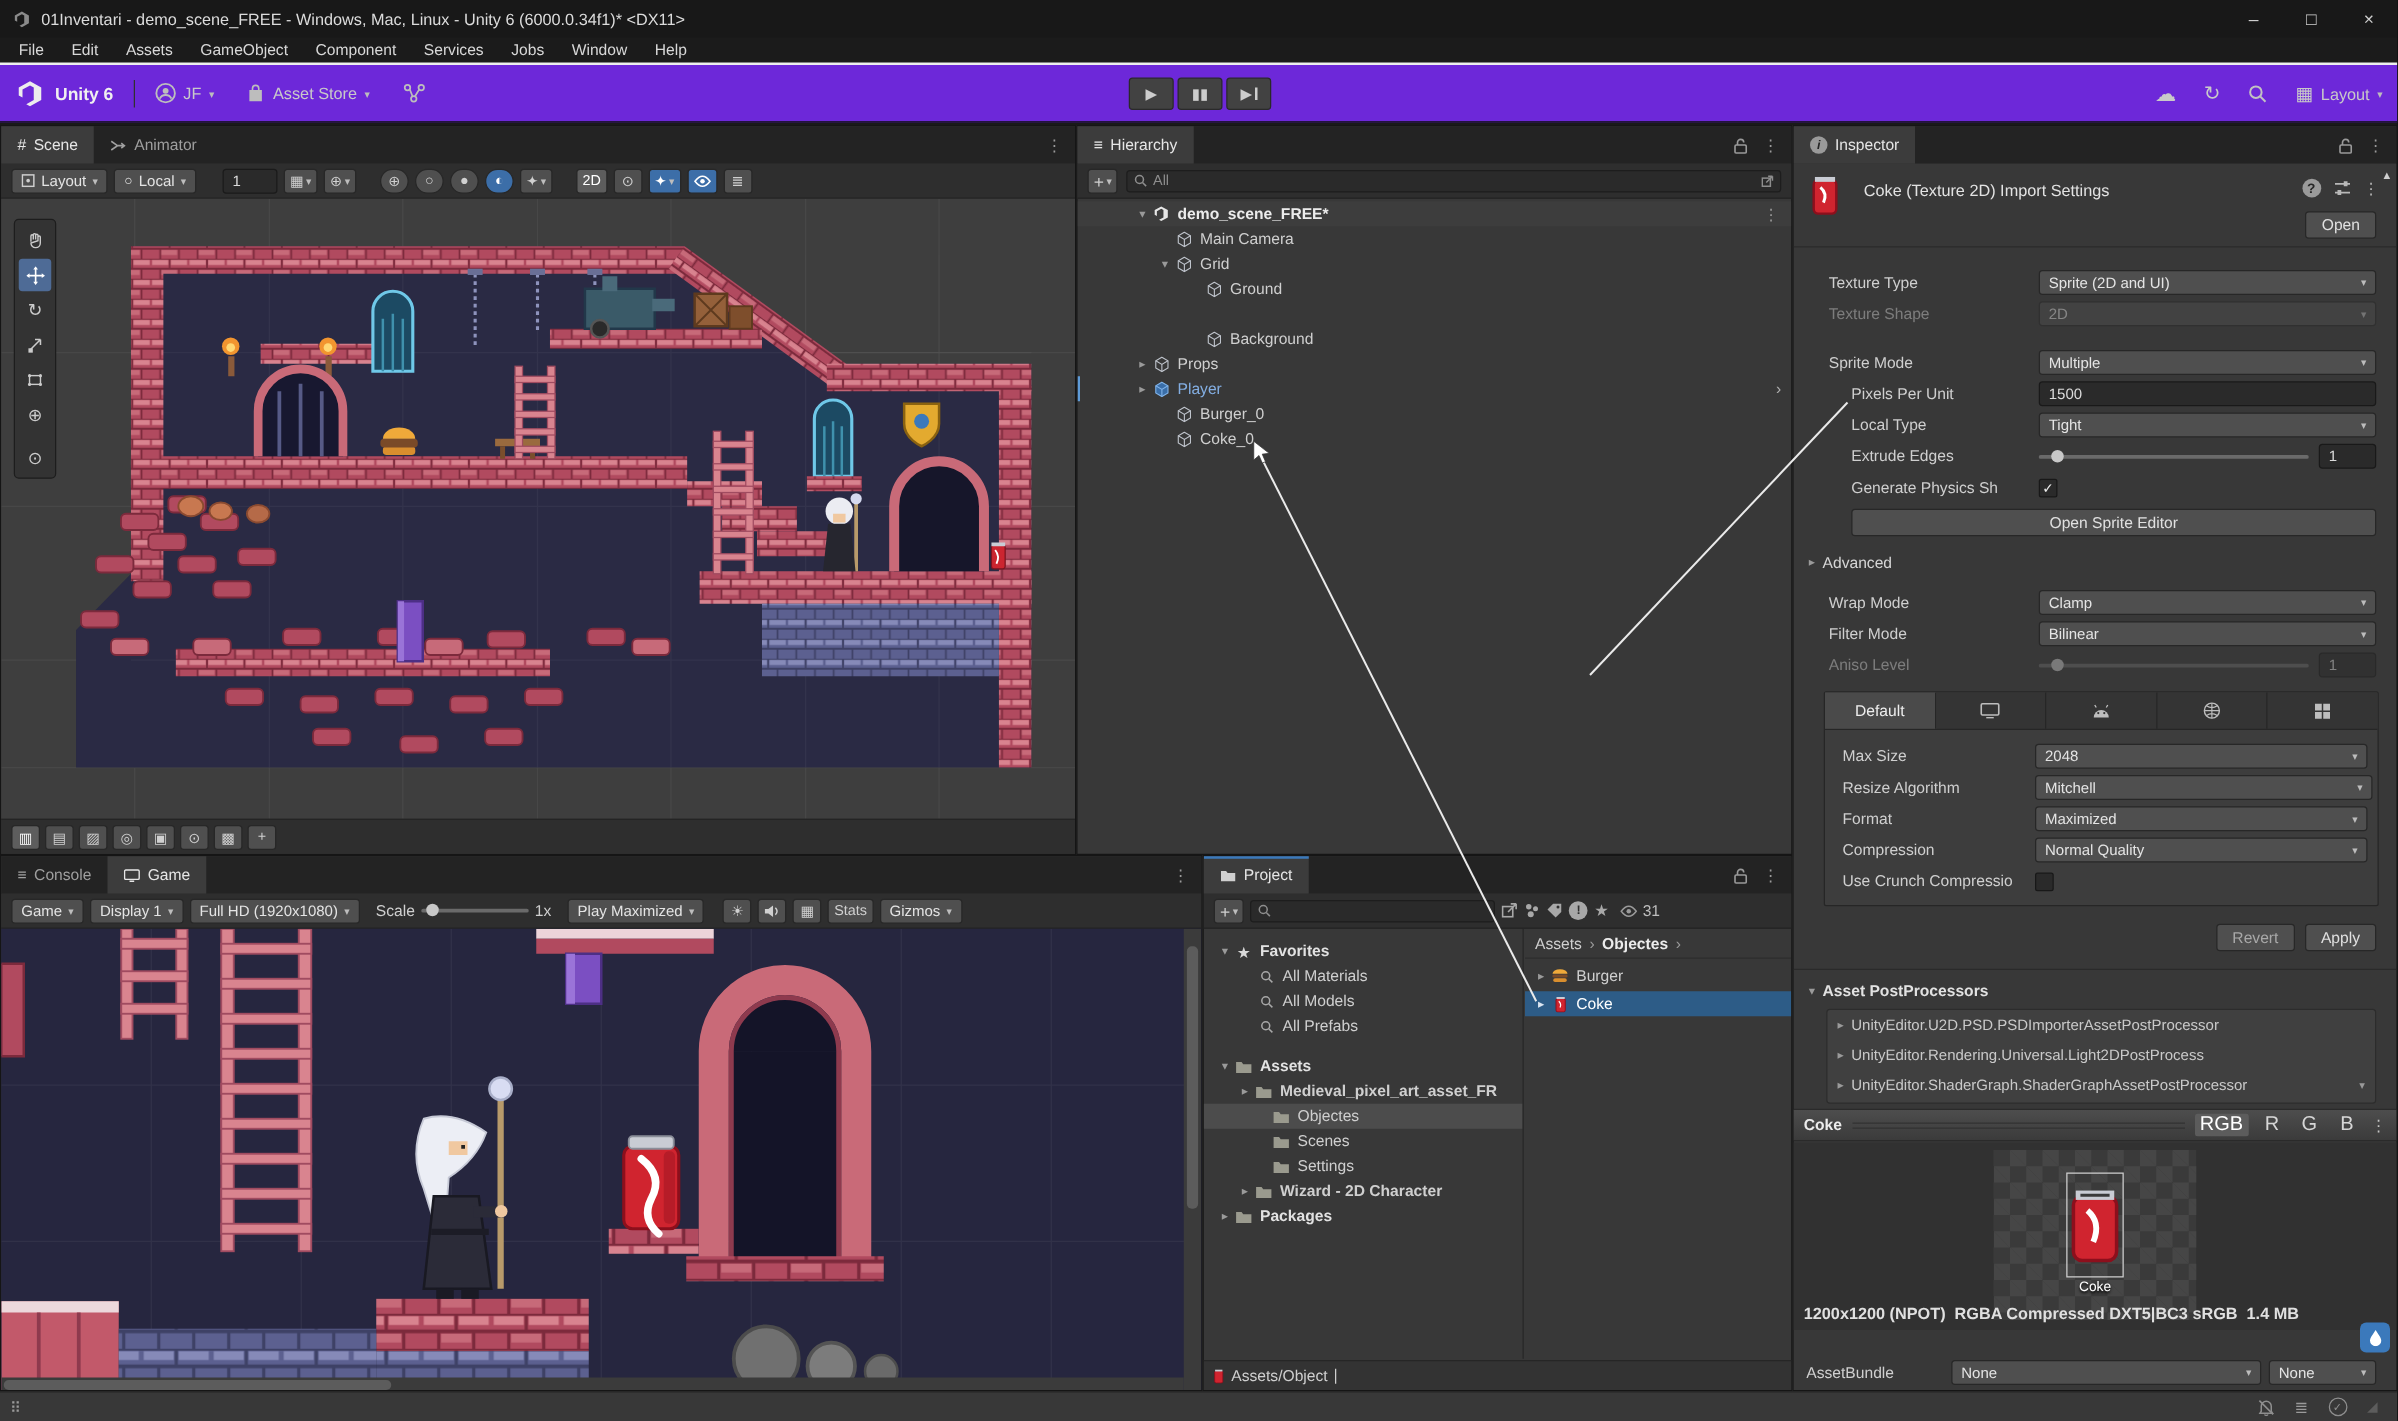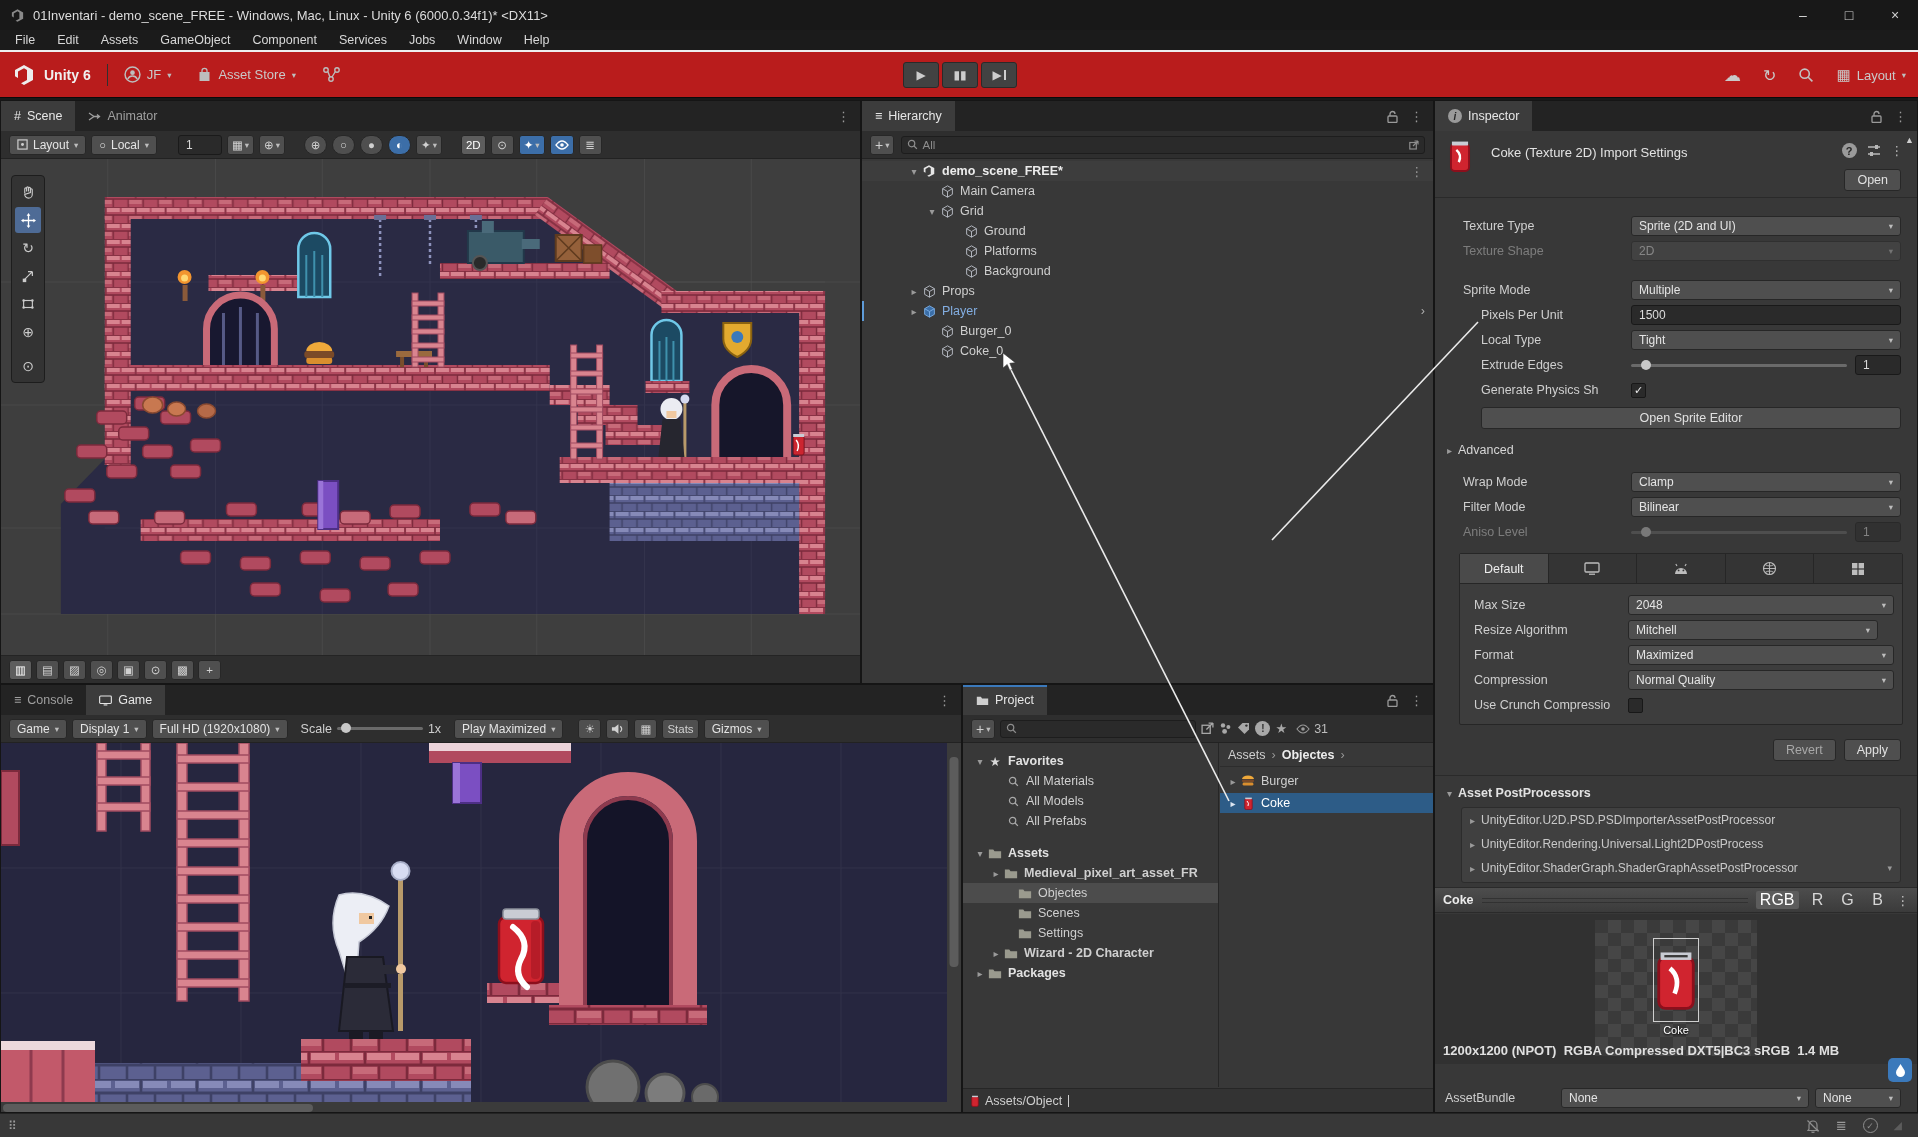--- a/index.html
+++ b/index.html
@@ -7,21 +7,21 @@
 .app{position:relative;width:1918px;height:1137px;background:#191919;overflow:hidden;color:#d4d4d4;font-size:12.5px}
 .abs{position:absolute}
 
 .titlebar{position:absolute;top:0;left:0;right:0;height:30px;background:#181818;display:flex;align-items:center}
 .titlebar .ttext{color:#dcdcdc;font-size:13px;margin-left:8px;white-space:nowrap}
 .winbtns{margin-left:auto;display:flex}
 .wbtn{width:46px;height:30px;display:flex;align-items:center;justify-content:center;color:#cfcfcf;font-size:14px}
 .menubar{position:absolute;top:30px;left:0;right:0;height:20px;background:#1b1b1b;display:flex;align-items:center;padding-left:4px}
 .menu-item{padding:0 11px;color:#d8d8d8;font-size:12.5px}
 .menudiv{position:absolute;top:50px;left:0;right:0;height:2px;background:#eeeeee}
-.maintoolbar{position:absolute;top:52px;left:0;right:0;height:46px;background:#b91c1c;border-bottom:1px solid #0b0b0b;display:flex;align-items:center}
+.maintoolbar{position:absolute;top:52px;left:0;right:0;height:46px;background:#6d28d9;border-bottom:1px solid #0b0b0b;display:flex;align-items:center}
 .tb-left{display:flex;align-items:center;gap:8px;padding-left:12px}
 .brand{color:#f0f0f0;font-weight:bold;font-size:14px}
 .tbsep{width:1px;height:22px;background:#303030;margin:0 8px}
 .tb-item{display:flex;align-items:center;gap:6px;color:#c9c9c9;font-size:13px}
 .cd{font-size:8.5px;color:#bdbdbd}
 .playgroup{position:absolute;left:903px;top:10px;display:flex;gap:3px}
 .pbtn{width:36px;height:26px;background:#424242;border:1px solid #2a2a2a;border-radius:3px;display:flex;align-items:center;justify-content:center;color:#cdcdcd;font-size:12px;gap:1px}
 .stepbar{width:2px;height:10px;background:#cdcdcd;margin-left:1px}
 .tb-right{position:absolute;right:12px;top:0;height:46px;display:flex;align-items:center;gap:22px;color:#c9c9c9;font-size:14px}
 
@@ -529,30 +529,20 @@
       <div class="hrow" style="top:62px;padding-left:87px">
         <span class="spacer"></span>
         <span class="icn">
             <svg width="13" height="13" viewBox="0 0 16 16">
               <path d="M8 1 14 4.5v7L8 15 2 11.5v-7Z" fill="none" stroke="#bfc4cc" stroke-width="1.1"></path>
               <path d="M2 4.5 8 8l6-3.5M8 8v7" stroke="#bfc4cc" stroke-width="1.1" fill="none"></path>
             </svg>
           </span>
         <span>Ground</span>
       </div>
-      <div class="hrow" style="top:82px;padding-left:87px">
-        <span class="spacer"></span>
-        <span class="icn">
-            <svg width="13" height="13" viewBox="0 0 16 16">
-              <path d="M8 1 14 4.5v7L8 15 2 11.5v-7Z" fill="none" stroke="#bfc4cc" stroke-width="1.1"></path>
-              <path d="M2 4.5 8 8l6-3.5M8 8v7" stroke="#bfc4cc" stroke-width="1.1" fill="none"></path>
-            </svg>
-          </span>
-        <span>Platforms</span>
-      </div>
       <div class="hrow" style="top:102px;padding-left:87px">
         <span class="spacer"></span>
         <span class="icn">
             <svg width="13" height="13" viewBox="0 0 16 16">
               <path d="M8 1 14 4.5v7L8 15 2 11.5v-7Z" fill="none" stroke="#bfc4cc" stroke-width="1.1"></path>
               <path d="M2 4.5 8 8l6-3.5M8 8v7" stroke="#bfc4cc" stroke-width="1.1" fill="none"></path>
             </svg>
           </span>
         <span>Background</span>
       </div>
@@ -1128,21 +1118,21 @@
         <div style="position:relative">
           <div class="irow" style="top:10px;left:14px;right:8px">
             <span class="ilbl" style="width:154px">Max Size</span>
             <span class="ival">
                 <span class="ddw">
                   <span>2048</span>
                   <span class="cd mcd">▾</span>
                 </span>
               </span>
           </div>
-          <div class="irow" style="top:35px;left:14px;right:24px">
+          <div class="irow" style="top:35px;left:14px;right:4px">
             <span class="ilbl" style="width:154px">Resize Algorithm</span>
             <span class="ival">
                 <span class="ddw">
                   <span>Mitchell</span>
                   <span class="cd mcd">▾</span>
                 </span>
               </span>
           </div>
           <div class="irow" style="top:60px;left:14px;right:8px">
             <span class="ilbl" style="width:154px">Format</span>

